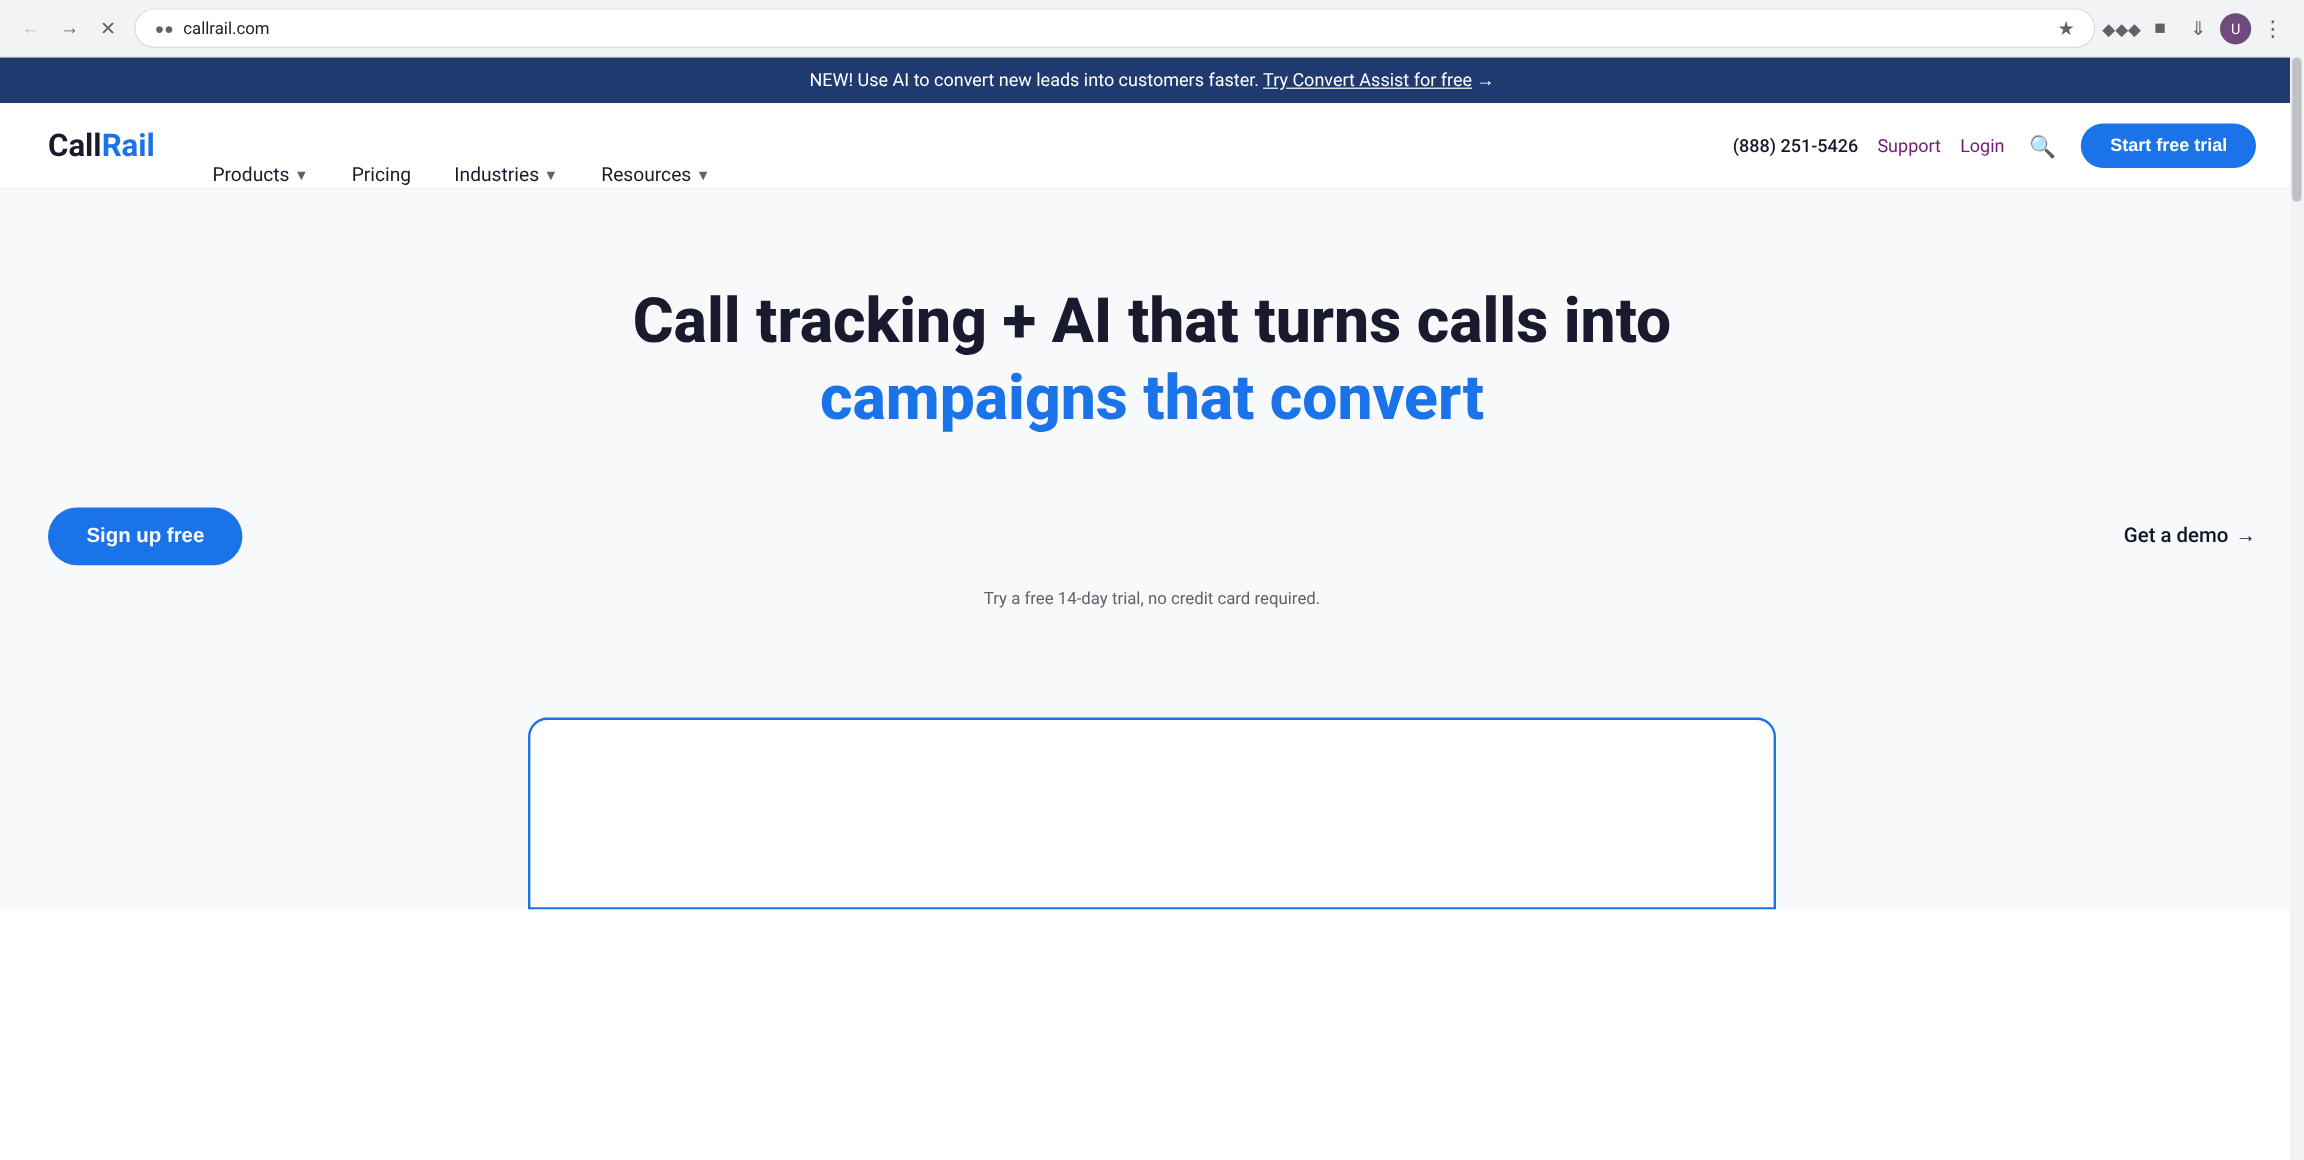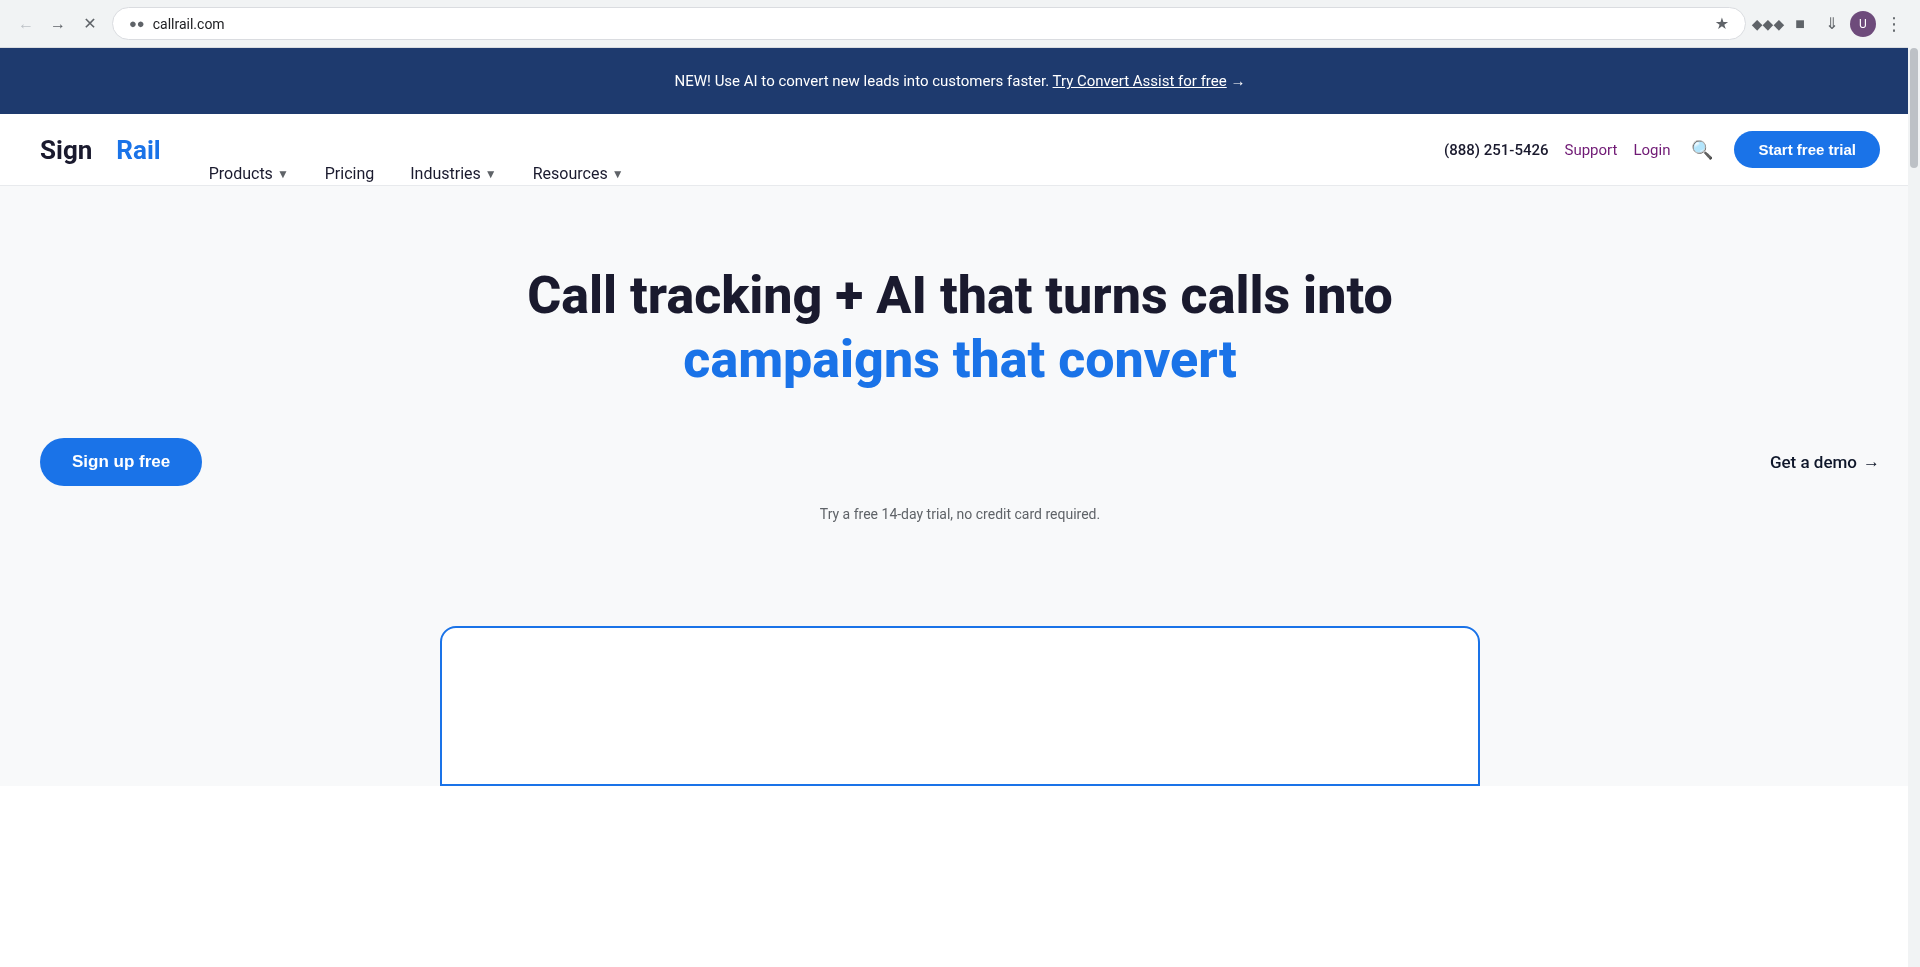--- a/index.html
+++ b/index.html
@@ -75,21 +75,21 @@
       justify-content: center;
       color: white;
       font-size: 12px;
     }
 
     
     .announcement-banner {
       background: #1e3a6e;
       color: #fff;
       text-align: center;
-      padding: 24px 24px;
+      padding: 10px 24px;
       font-size: 15px;
     }
     .announcement-banner a {
       color: #fff;
       text-decoration: underline;
       cursor: pointer;
     }
 
     
     .main-nav {
@@ -103,21 +103,21 @@
     }
     .logo {
       font-size: 26px;
       font-weight: 700;
       margin-right: 32px;
       display: flex;
       align-items: center;
       cursor: pointer;
     }
     .logo-call { color: #1a1a2e; }
-    .logo-rail { color: #1a73e8; margin-left: 24px; }
+    .logo-rail { color: #1a73e8; }
     .nav-items {
       display: flex;
       align-items: center;
       gap: 4px;
       flex: 1;
     }
     .nav-item {
       padding: 8px 16px;
       font-size: 16px;
       color: #1a1a2e;
@@ -182,21 +182,21 @@
       font-weight: 800;
       color: #1a1a2e;
       line-height: 1.15;
       margin-bottom: 4px;
     }
     .hero-heading-line2 {
       font-size: 52px;
       font-weight: 800;
       color: #1a73e8;
       line-height: 1.15;
-      margin-bottom: 48px;
+      margin-bottom: 61px;
     }
     .hero-cta-row {
       display: flex;
       align-items: center;
       justify-content: space-between;
       gap: 24px;
       margin-bottom: 20px;
     }
     .signup-btn {
       background: #1a73e8;
@@ -281,21 +281,21 @@
 
 <div class="announcement-banner">
   <span>NEW! Use AI to convert new leads into customers faster.</span>
   <span> </span>
   <a>Try Convert Assist for free</a>
   <span>→</span>
 </div>
 
 <nav class="main-nav">
   <div class="logo">
-    <span class="logo-call">Sign</span>
+    <span class="logo-call">Call</span>
       <span class="logo-rail">Rail</span>
   </div>
   <div class="nav-items">
     <div class="nav-item">
       <span>Products</span>
       <span class="nav-chevron">▼</span>
     </div>
     <div class="nav-item">
       <span>Pricing</span>
     </div>

